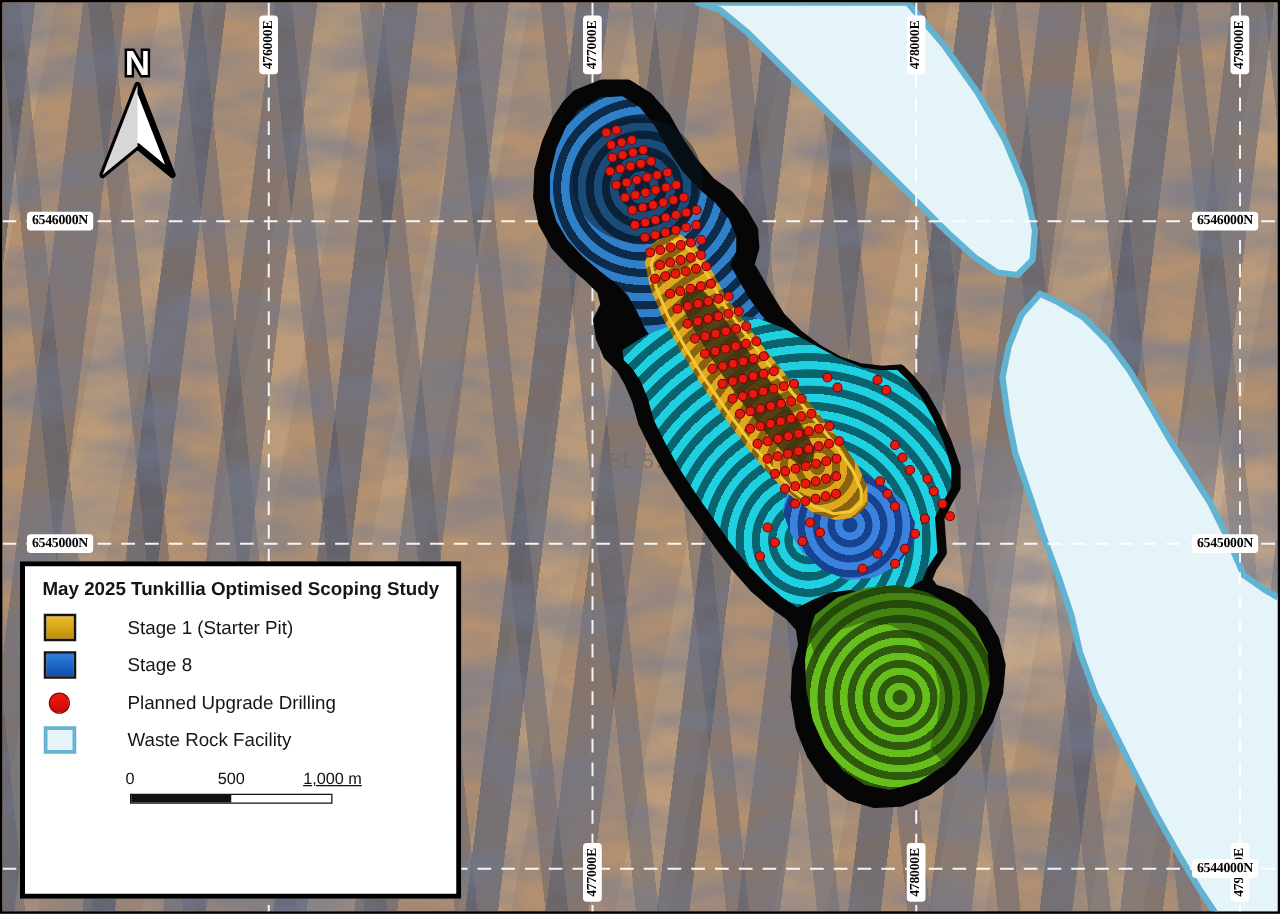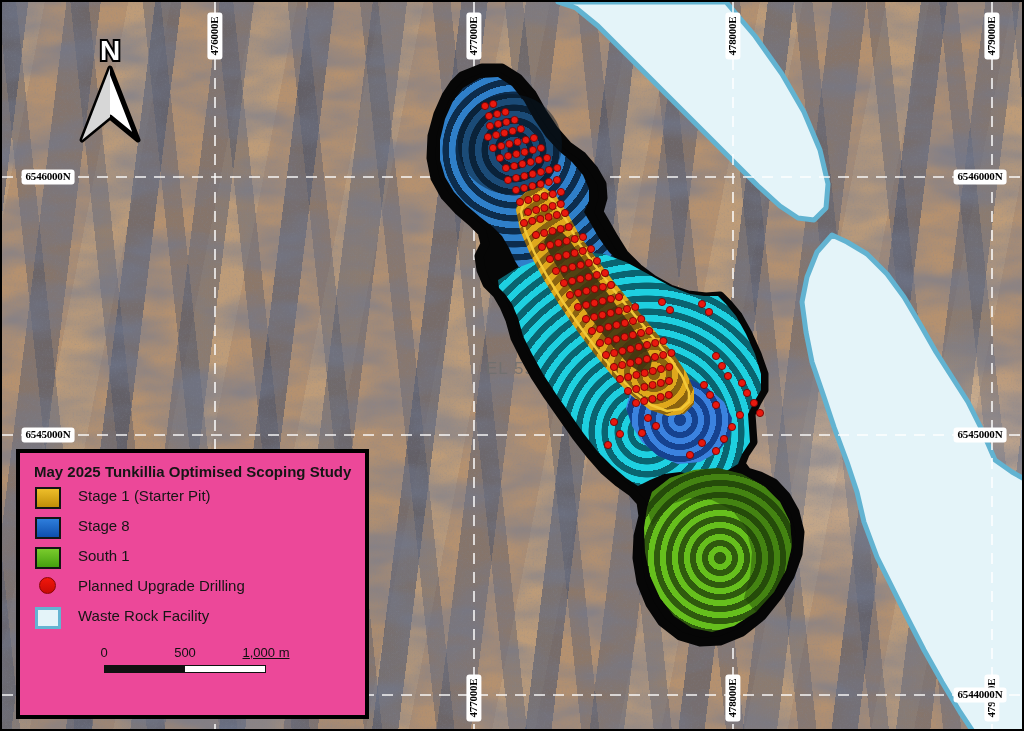--- a/index.html
+++ b/index.html
@@ -26,25 +26,25 @@
   .glabel{
     position:absolute;background:#fff;color:#000;
     font-size:11px;font-weight:bold;letter-spacing:-.2px;
     padding:1px 4px;border-radius:3px;line-height:1.2;white-space:nowrap;
   }
   .glabel.vert{transform:translate(-50%,-50%) rotate(-90deg);}
   .glabel.horz{transform:translate(-50%,-50%);}
   .north{position:absolute;left:66px;top:26px;width:84px;height:118px;}
   .legend{
     position:absolute;left:14px;top:447px;width:353px;height:270px;
-    background:#ec4899;border:4px solid #000;padding:8px 12px 6px 12px;
+    background:#ffffff;border:4px solid #000;padding:8px 12px 6px 12px;
     color:#161616;
   }
   .legend-title{font-size:15px;font-weight:600;margin:2px 0 7px 2px;}
-  .leg-row{display:flex;height:30px;}
+  .leg-row{display:flex;align-items:center;height:30px;gap:24px;}
   .leg-swatch{width:26px;height:22px;border:2px solid #151515;margin:0 17px 0 3px;flex:0 0 auto;}
   .leg-swatch.circle{width:17px;height:17px;border-radius:50%;margin:0 22px 0 7px;}
   .leg-label{font-size:15px;}
   .scalebar{position:relative;width:162px;height:40px;margin:8px 0 0 72px;}
   .sb-ticks{position:relative;height:17px;font-size:13px;color:#111;}
   .sb-tick{position:absolute;transform:translateX(-50%);top:0;white-space:nowrap;}
   .sb-bar{position:relative;height:8px;border:1.5px solid #111;background:#fff;margin-top:3px;}
   .sb-fill{position:absolute;left:0;top:0;bottom:0;width:50%;}
 </style>
 </head>
@@ -346,24 +346,20 @@
     <div id="legend-items">
         <div class="leg-row">
           <span class="leg-swatch" style="background: linear-gradient(rgb(237, 190, 42), rgb(192, 142, 8)); border-color: rgb(21, 21, 21);"></span>
           <span class="leg-label">Stage 1 (Starter Pit)</span>
         </div>
         <div class="leg-row">
           <span class="leg-swatch" style="background: linear-gradient(rgb(46, 126, 220), rgb(14, 79, 174)); border-color: rgb(21, 21, 21);"></span>
           <span class="leg-label">Stage 8</span>
         </div>
         <div class="leg-row">
-          <span class="leg-swatch" style="background: linear-gradient(rgb(122, 203, 45), rgb(69, 160, 15)); border-color: rgb(21, 21, 21);"></span>
-          <span class="leg-label">South 1</span>
-        </div>
-        <div class="leg-row">
           <span class="leg-swatch circle" style="background: linear-gradient(rgb(242, 23, 11), rgb(200, 10, 6)); border-color: rgb(138, 4, 4); border-width: 1px;"></span>
           <span class="leg-label">Planned Upgrade Drilling</span>
         </div>
         <div class="leg-row">
           <span class="leg-swatch" style="background: rgb(228, 244, 249); border-color: rgb(100, 180, 210); border-width: 3px;"></span>
           <span class="leg-label">Waste Rock Facility</span>
         </div>
       </div>
     <div class="scalebar">
       <div class="sb-ticks" id="sb-ticks">

